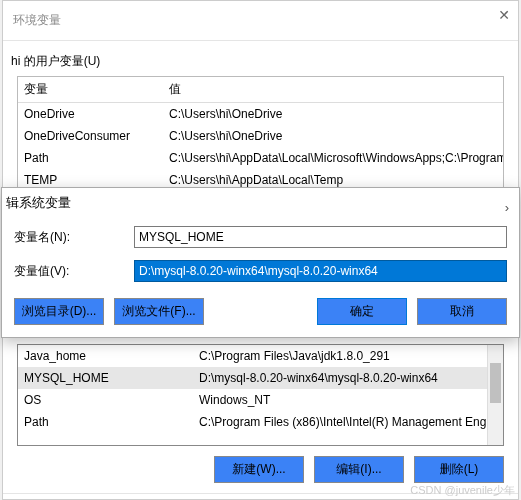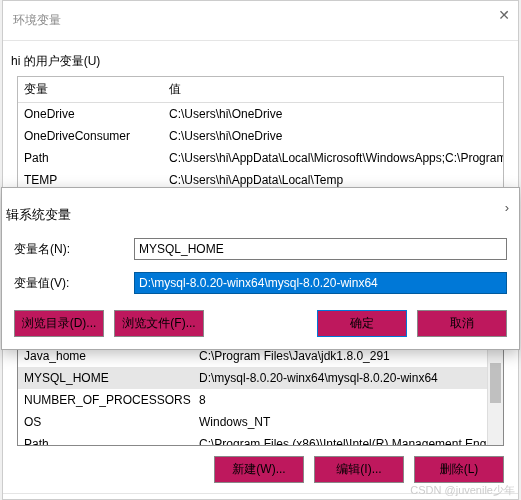--- a/index.html
+++ b/index.html
@@ -64,21 +64,21 @@
       top: 186px;
       left: -2px;
       right: -2px;
       background: #fff;
       border: 1px solid #aaa;
       box-shadow: 0 4px 14px rgba(0,0,0,0.25);
       padding-bottom: 8px;
       z-index: 10;
     }
     .edit-title {
-      padding: 18px 8px 8px 4px;
+      padding: 6px 8px 8px 4px;
       font-size: 13px;
       position: relative;
     }
     .chevron {
       position: absolute;
       right: 10px;
       top: 12px;
       color: #555;
     }
     .field-row {
@@ -100,21 +100,21 @@
       border-color: #005a9e;
     }
     .btn-row {
       display: flex;
       padding: 10px 12px 4px 12px;
       gap: 10px;
       align-items: center;
     }
     .btn {
       border: 1px solid #888;
-      background: #be185d;
+      background: #3b82f6;
       padding: 4px 0;
       font-size: 12px;
       font-family: inherit;
       cursor: pointer;
       width: 90px;
       text-align: center;
     }
     .btn.primary { border: 1.5px solid #0078d7; }
     .spacer { flex: 1; }
 
@@ -230,24 +230,20 @@
   <div class="sys-table-box">
     <div class="trow">
       <div class="td col-var" style="width:175px">Java_home</div>
       <div class="td col-val">C:\Program Files\Java\jdk1.8.0_291</div>
     </div>
     <div class="trow hl">
       <div class="td col-var" style="width:175px">MYSQL_HOME</div>
       <div class="td col-val">D:\mysql-8.0.20-winx64\mysql-8.0.20-winx64</div>
     </div>
     <div class="trow">
-      <div class="td col-var" style="width:175px">NUMBER_OF_PROCESSORS</div>
-      <div class="td col-val">8</div>
-    </div>
-    <div class="trow">
       <div class="td col-var" style="width:175px">OS</div>
       <div class="td col-val">Windows_NT</div>
     </div>
     <div class="trow">
       <div class="td col-var" style="width:175px">Path</div>
       <div class="td col-val">C:\Program Files (x86)\Intel\Intel(R) Management Engine Compon...</div>
     </div>
 
     <div class="scrollbar">
       <div class="scroll-thumb"></div>

